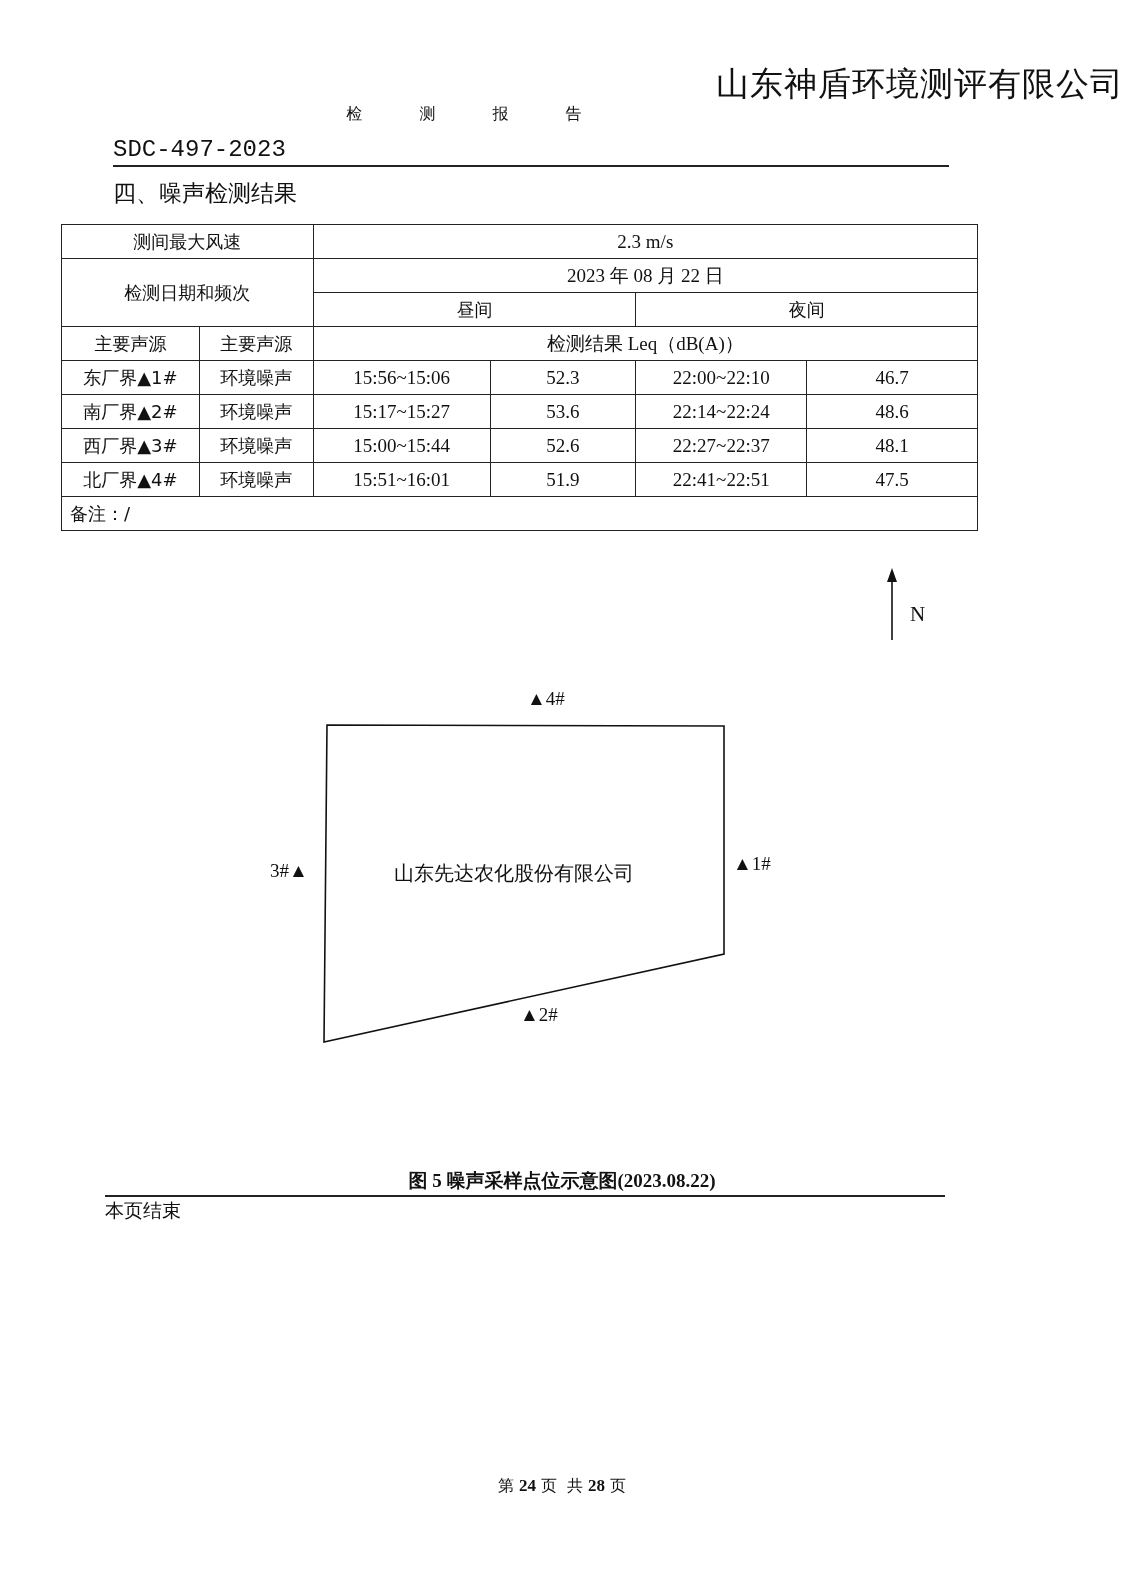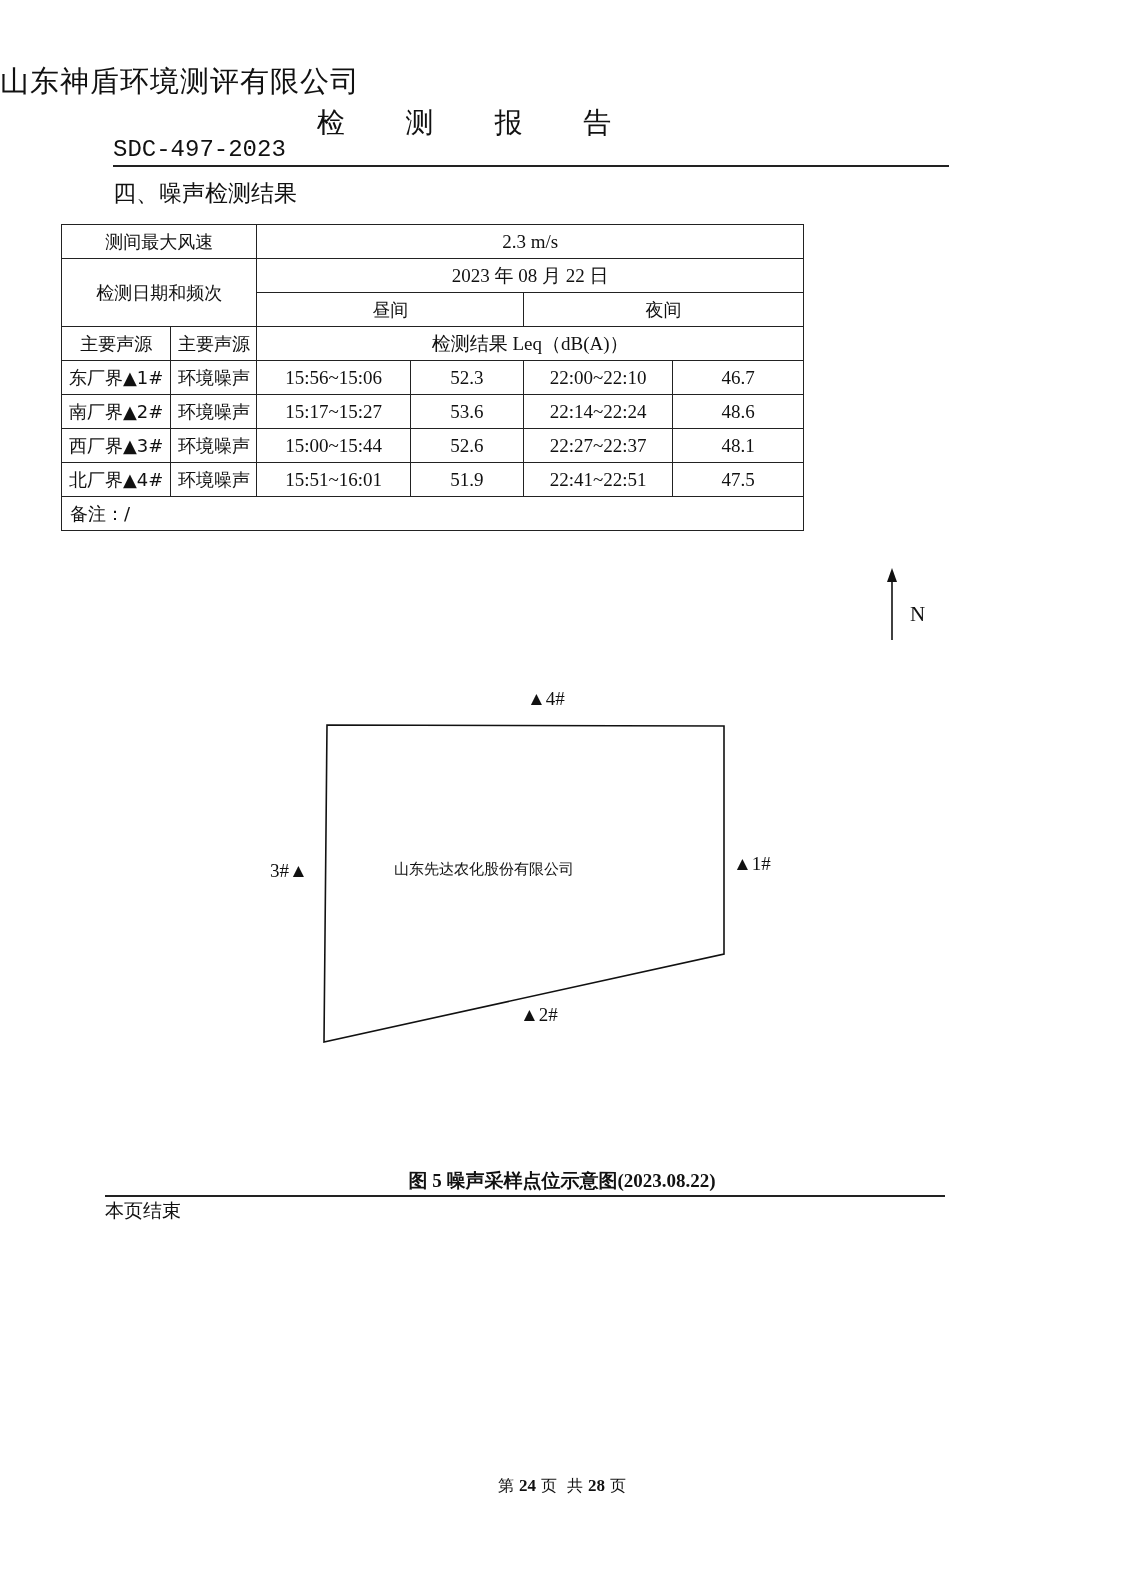--- a/index.html
+++ b/index.html
@@ -1,26 +1,26 @@
 <!DOCTYPE html>
 <html><head>
 <meta charset="utf-8">
 <style>
   html, body { margin:0; padding:0; background:#ffffff; }
   body { width:1124px; height:1594px; position:relative; overflow:hidden;
          font-family:"DejaVu Serif", "Liberation Serif", serif; color:#111; }
   .abs { position:absolute; }
-  .company { left:0; width:1124px; top:62px; text-align:left; font-size:29px;
+  .company { left:0; width:1124px; top:62px; text-align:right; font-size:33px;
              font-family:"DejaVu Sans", sans-serif; letter-spacing:1px; }
-  .subtitle { left:0; width:928px; top:104px; text-align:center; font-size:28px;
+  .subtitle { left:0; width:928px; top:104px; text-align:center; font-size:16px;
               letter-spacing:26px; padding-left:26px; box-sizing:border-box; }
   .docno { left:113px; top:136px; font-size:24px; font-family:"Liberation Mono", monospace; }
   .hr1 { left:113px; top:165px; width:836px; height:0; border-top:2px solid #222; }
   .section { left:113px; top:178px; font-size:23px; font-family:"DejaVu Sans", sans-serif; }
-  table.res { position:absolute; left:61px; top:224px; width:743px; border-collapse:collapse;
+  table.res { position:absolute; left:61px; top:224px; width:917px; border-collapse:collapse;
               font-size:19px; font-family:"Liberation Serif", serif; }
   table.res td { border:1.5px solid #222; text-align:center; height:33px; padding:0; }
   table.res td.cjk { font-family:"DejaVu Sans", sans-serif; font-size:18px; }
   table.res td.note { text-align:left; padding-left:8px; }
   .diagram { left:0; top:560px; width:1124px; height:520px; }
   .caption { left:0; width:1124px; top:1124px; text-align:center; font-size:19px; font-weight:bold;
              font-family:"Liberation Serif", serif;margin-top:44px; }
   .hr2 { left:105px; top:1195px; width:840px; height:0; border-top:2px solid #222; }
   .endnote { left:105px; top:1198px; font-size:19px; font-family:"DejaVu Sans", sans-serif; }
   .pager { left:0; width:1124px; top:1476px; text-align:center; font-size:16px; font-family:"Liberation Serif", serif; }
@@ -107,21 +107,21 @@
       <line x1="892" y1="80" x2="892" y2="16" stroke="#111" stroke-width="1.6"></line>
       <polygon points="892,8 887,22 897,22" fill="#111"></polygon>
     </g>
     <polygon points="327,165 724,166 724,394 324,482" fill="none" stroke="#111" stroke-width="1.6"></polygon>
   </svg>
   <div class="abs" style="left:910px;top:42px;font-size:21px;font-family:'Liberation Serif',serif;">N</div>
   <div class="abs" style="left:527px;top:128px;font-size:19px;font-family:'Liberation Serif',serif;">▲4#</div>
   <div class="abs" style="left:733px;top:293px;font-size:19px;font-family:'Liberation Serif',serif;">▲1#</div>
   <div class="abs" style="left:270px;top:300px;font-size:19px;font-family:'Liberation Serif',serif;">3#▲</div>
   <div class="abs" style="left:520px;top:444px;font-size:19px;font-family:'Liberation Serif',serif;">▲2#</div>
-  <div class="abs" style="left:394px;top:300px;font-size:15px;font-family:Liberation Sans, sans-serif;text-align:right;">山东先达农化股份有限公司</div>
+  <div class="abs" style="left:394px;top:300px;font-size:20px;font-family:Liberation Sans, sans-serif;text-align:right;">山东先达农化股份有限公司</div>
 </div>
 
 <div class="abs caption">图 5  噪声采样点位示意图(2023.08.22)</div>
 <div class="abs hr2"></div>
 <div class="abs endnote">本页结束</div>
 
 <div class="abs pager">
   <span>第</span><b>24</b><span>页</span><span>共</span><b>28</b><span>页</span>
 </div>
 

